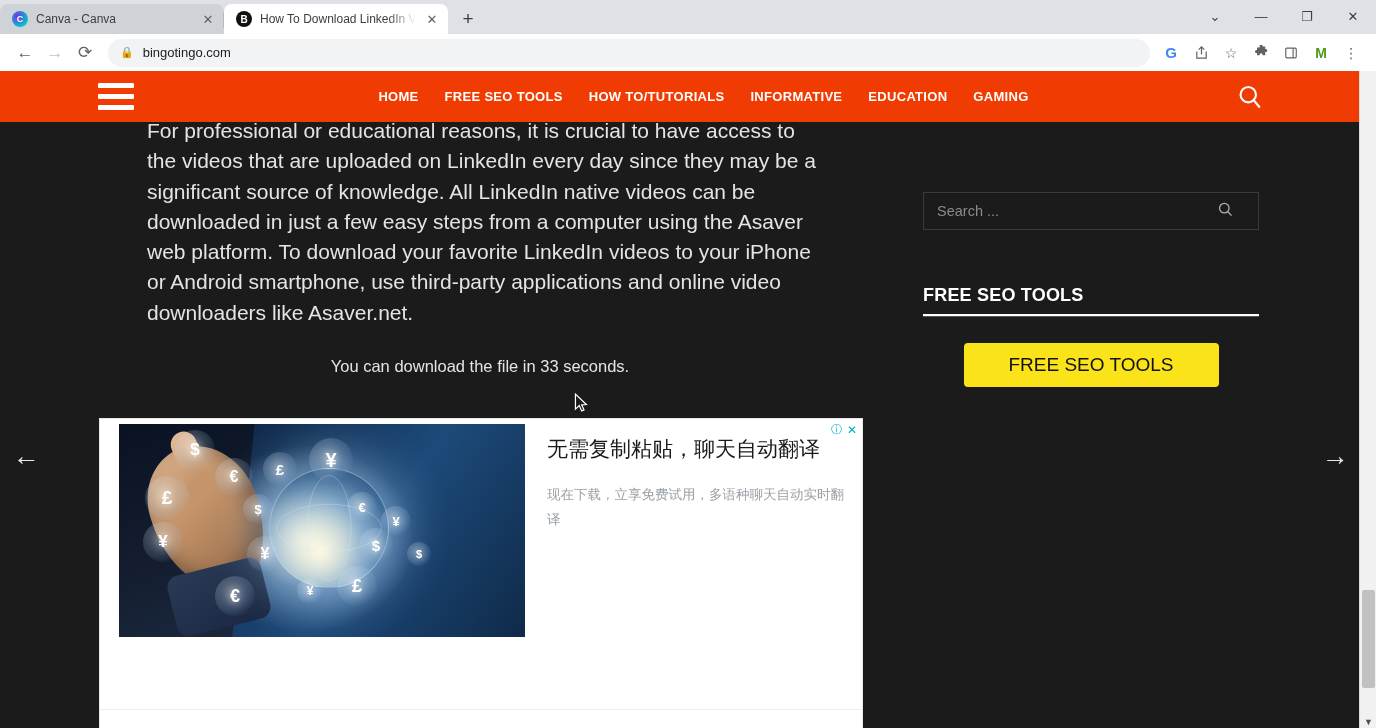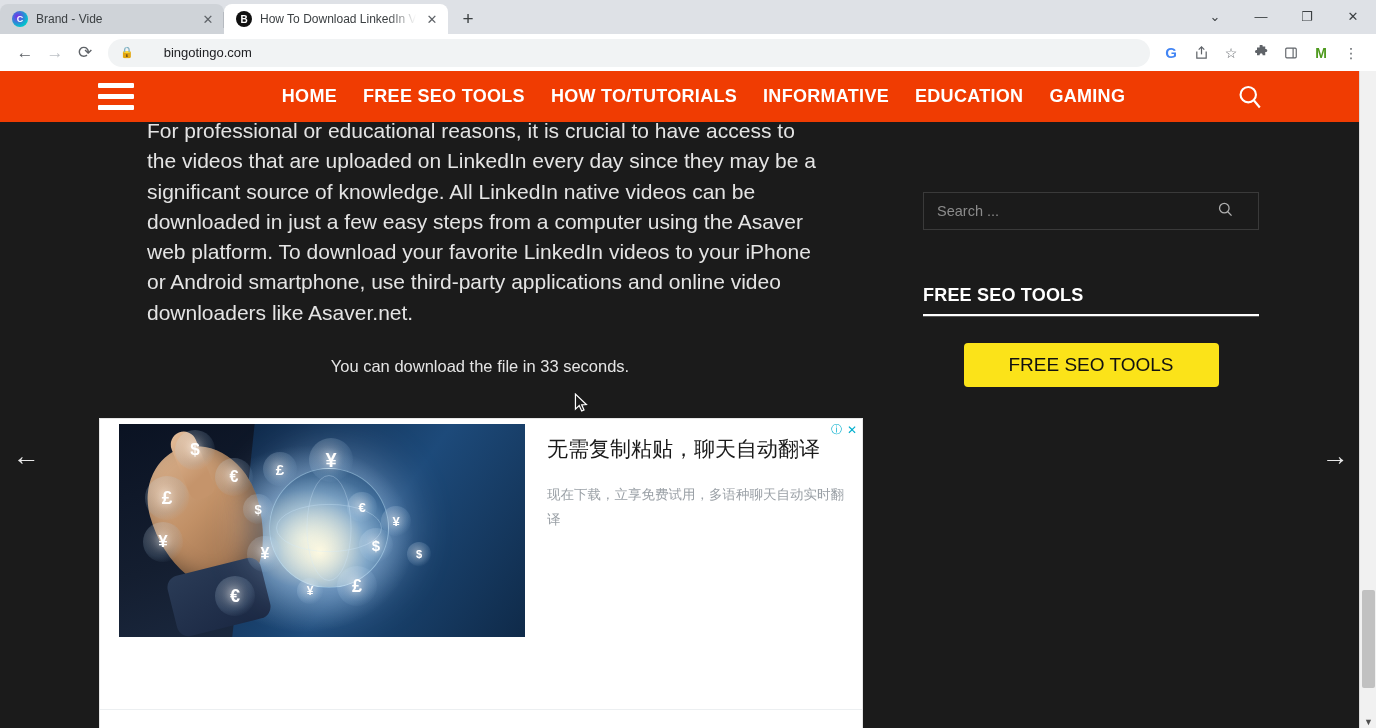--- a/index.html
+++ b/index.html
@@ -79,21 +79,21 @@
     color: #5f6368; font-size: 17px;
   }
   .nav-btn.dim { color: #bdc1c6; }
   .omnibox {
     flex: 1 1 auto; height: 28px; margin-left: 8px; margin-right: 6px;
     background: #f1f3f4; border-radius: 14px;
     display: flex; align-items: center; padding: 0 12px;
     font-size: 13px; color: #202124;
   }
   .lock-icon { margin-right: 9px; font-size: 11px; color: #5f6368; }
-  .url-host { color: #202124; margin-left: 21px; }
+  .url-host { color: #202124; }
   .url-path { color: #5f6368; }
   .tb-icons { display: flex; align-items: center; }
   .tb-icon {
     width: 30px; height: 30px;
     display: flex; align-items: center; justify-content: center;
     font-size: 14px; color: #5f6368;
   }
 
   
   .viewport {
@@ -119,21 +119,21 @@
     margin-left: 98px; width: 36px; height: 27px;
     display: flex; flex-direction: column; justify-content: space-between;
   }
   .hamburger span { display: block; height: 5px; background: #fff; border-radius: 1px; }
   .main-nav {
     flex: 1 1 auto;
     display: flex; align-items: center; justify-content: center; gap: 26px;
     margin-left: 40px;
   }
   .nav-link {
-    color: #fff; font-size: 18px; font-weight: bold;
+    color: #fff; font-size: 13px; font-weight: bold;
     letter-spacing: .3px; white-space: nowrap;
   }
   .header-search {
     margin-right: 92px; width: 34px; height: 34px;
     display: flex; align-items: center; justify-content: center;
   }
 
   
   .content-wrap {
     position: absolute; top: 51px; left: 0;
@@ -296,21 +296,21 @@
     position: absolute; left: 574px; top: 322px;
     width: 14px; height: 20px; pointer-events: none; z-index: 50;
   }
 </style>
 </head>
 <body>
 
 <div class="chrome-tabstrip">
   <div class="tab inactive">
     <span class="tab-favicon fav-canva">C</span>
-    <span class="tab-title">Brand - Vide</span>
+    <span class="tab-title">Canva - Canva</span>
     <span class="tab-close">✕</span>
     <span class="tab-sep"></span>
   </div>
   <div class="tab active">
     <span class="tab-favicon fav-bingo">B</span>
     <span class="tab-title">How To Download LinkedIn Vide</span>
     <span class="tab-close">✕</span>
   </div>
   <div class="newtab-btn">+</div>
 

